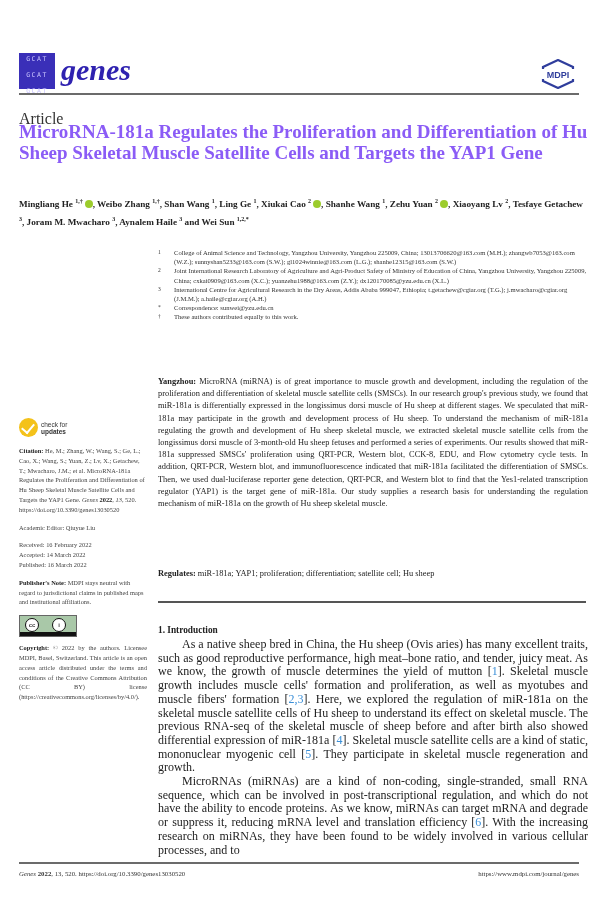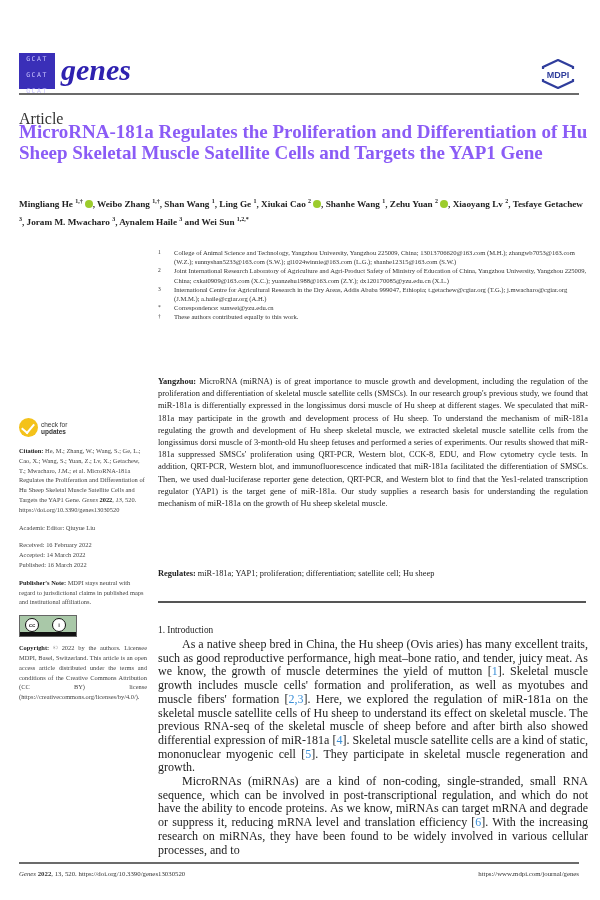--- a/index.html
+++ b/index.html
@@ -27,21 +27,21 @@
   .aff { position: relative; padding-left: 16px; }
   .aff .num { position: absolute; left: 0; top: 0; font-size: 5.5px; }
 
   
   #abstract { left: 158px; top: 376px; width: 430px; font-size: 8.4px; line-height: 12.2px;
               text-align: justify; color: #222; }
   #keywords { left: 158px; top: 569px; width: 430px; font-size: 8.4px; color: #222; }
   #section-rule { left: 158px; top: 601px; width: 428px; height: 1.5px; background: #555; }
 
   
-  #intro-heading { left: 158px; top: 625px; font-size: 9.3px; font-weight: normal; color: #222; }
+  #intro-heading { left: 158px; top: 625px; font-size: 9.3px; font-weight: bold; color: #222; }
   #intro { left: 158px; top: 638px; width: 430px; font-size: 12px; line-height: 13.7px;
            text-align: justify; color: #222; }
   #intro p { margin: 0; text-indent: 24px; }
   .ref { color: #3a8fd8; }
 
   
   #check-updates { left: 19px; top: 418px; display: flex; align-items: center; }
   #check-circle { width: 19px; height: 19px; border-radius: 50%; background: #f4c21a; position: relative; }
   #check-circle::after { content: ""; position: absolute; left: 5px; top: 3px; width: 6px; height: 10px;
                          border-right: 2.5px solid #fff; border-bottom: 2.5px solid #fff; transform: rotate(40deg); }

